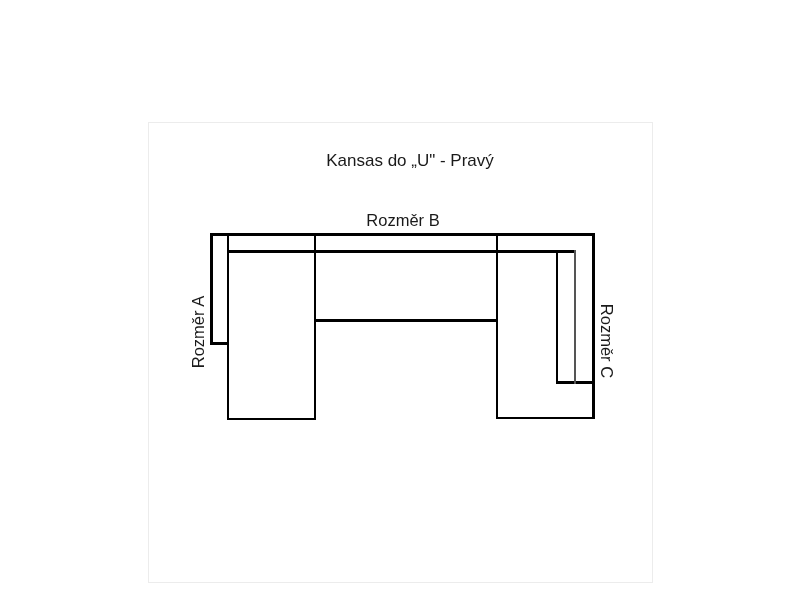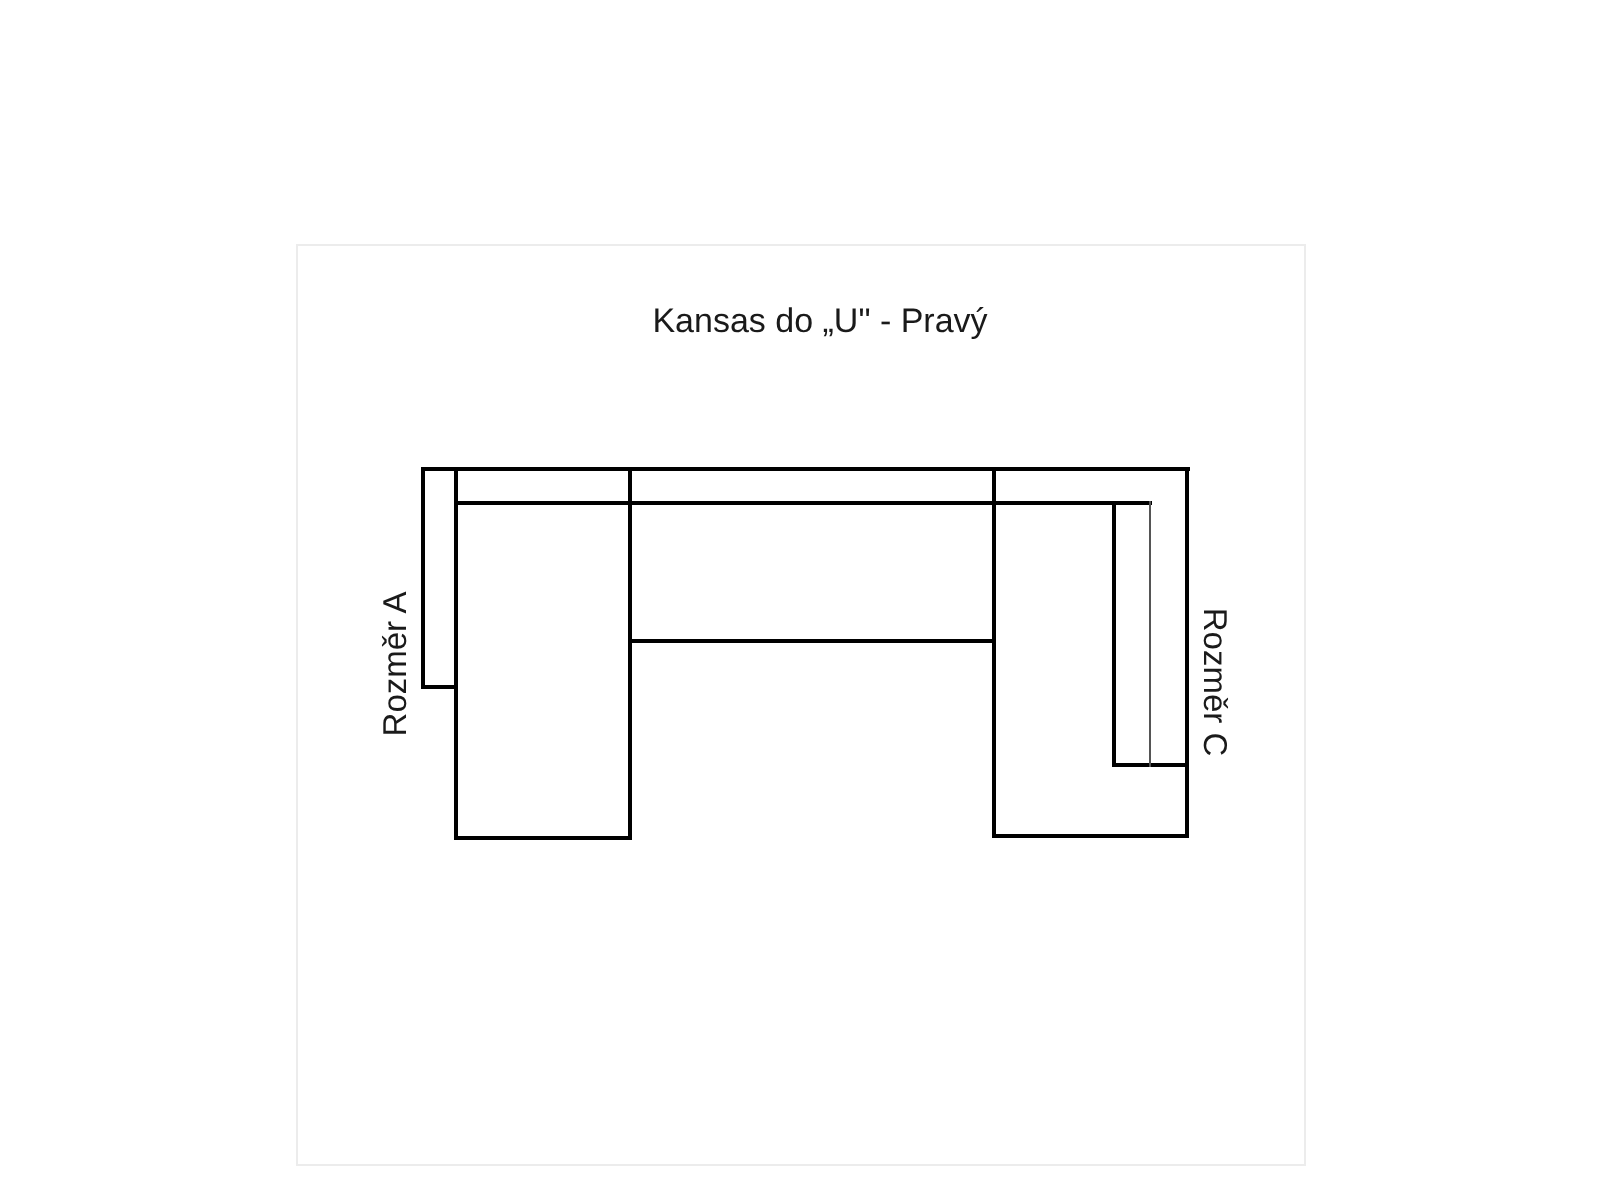--- a/index.html
+++ b/index.html
@@ -68,20 +68,21 @@
 </style>
 </head>
 <body>
 
 <div id="canvas">
 
   <div class="image-frame"></div>
 
   <div class="diagram-title">Kansas do „U" - Pravý</div>
 
+  <div class="dim-label dim-label-top">Rozměr B</div>
 
   <div class="dim-label dim-label-left">Rozměr A</div>
 
   <div class="dim-label dim-label-right">Rozměr C</div>
 
   <svg class="sofa" width="800" height="600" viewBox="0 0 800 600">
     <g fill="none" stroke-width="2.4" shape-rendering="crispEdges" stroke="#000000">
 
       <line x1="210.3" y1="234.5" x2="595.0" y2="234.5"></line>
       <line x1="227.0" y1="251.5" x2="576.0" y2="251.5"></line>

